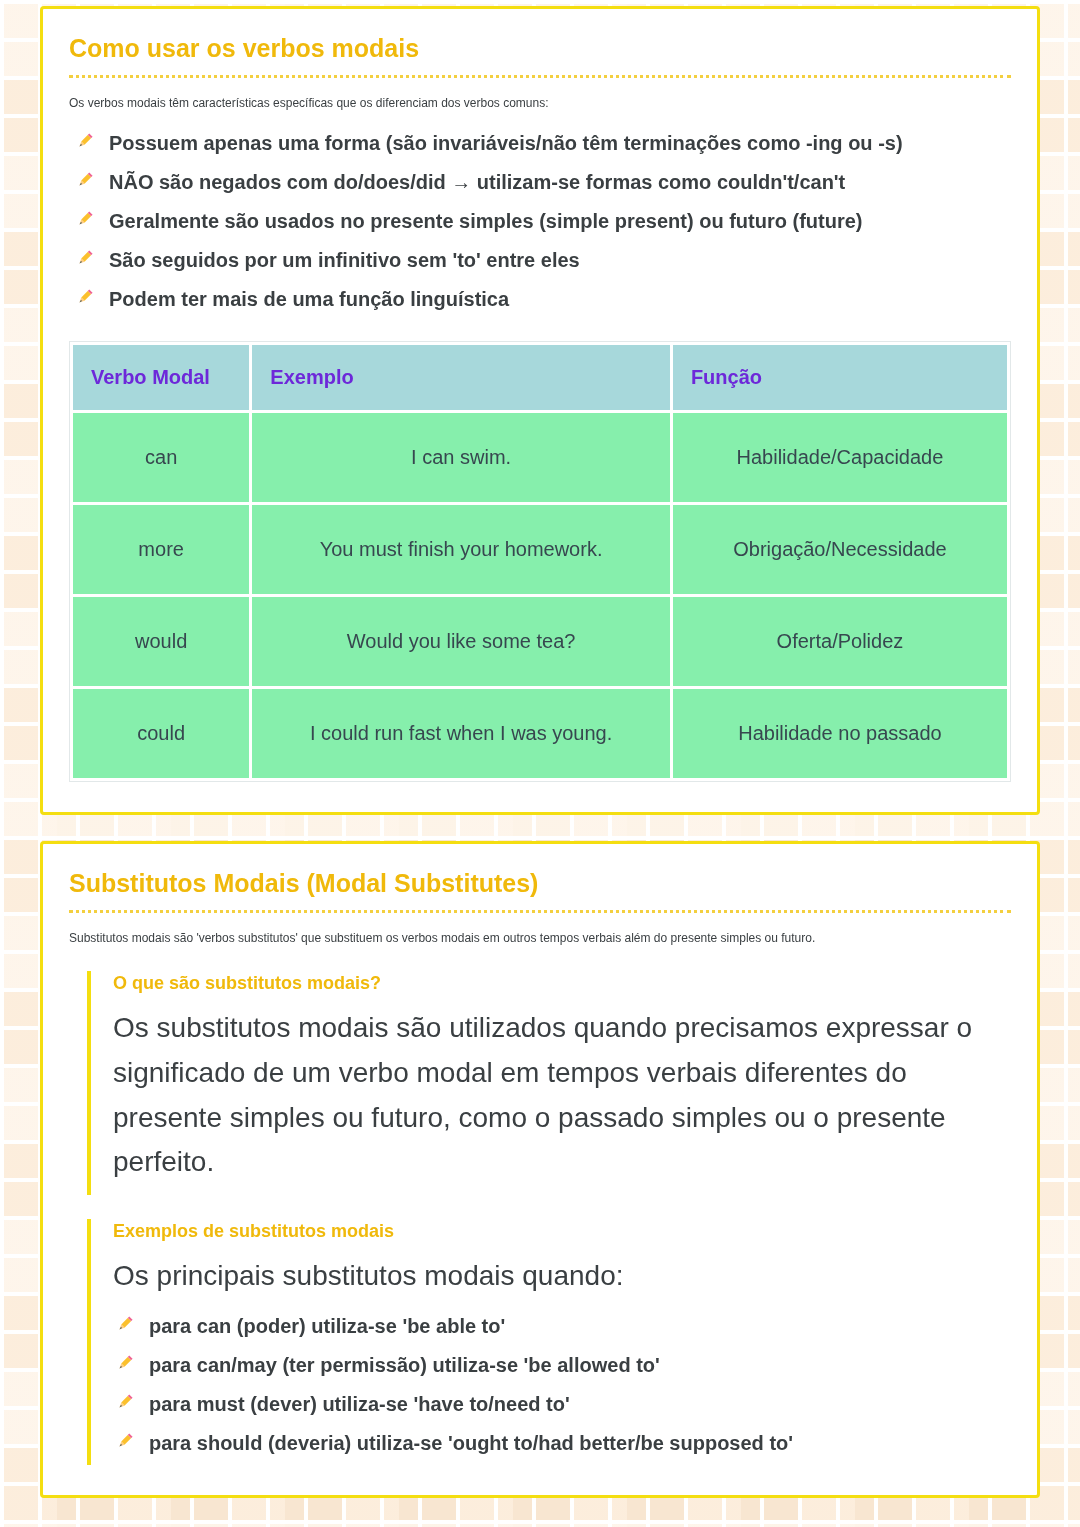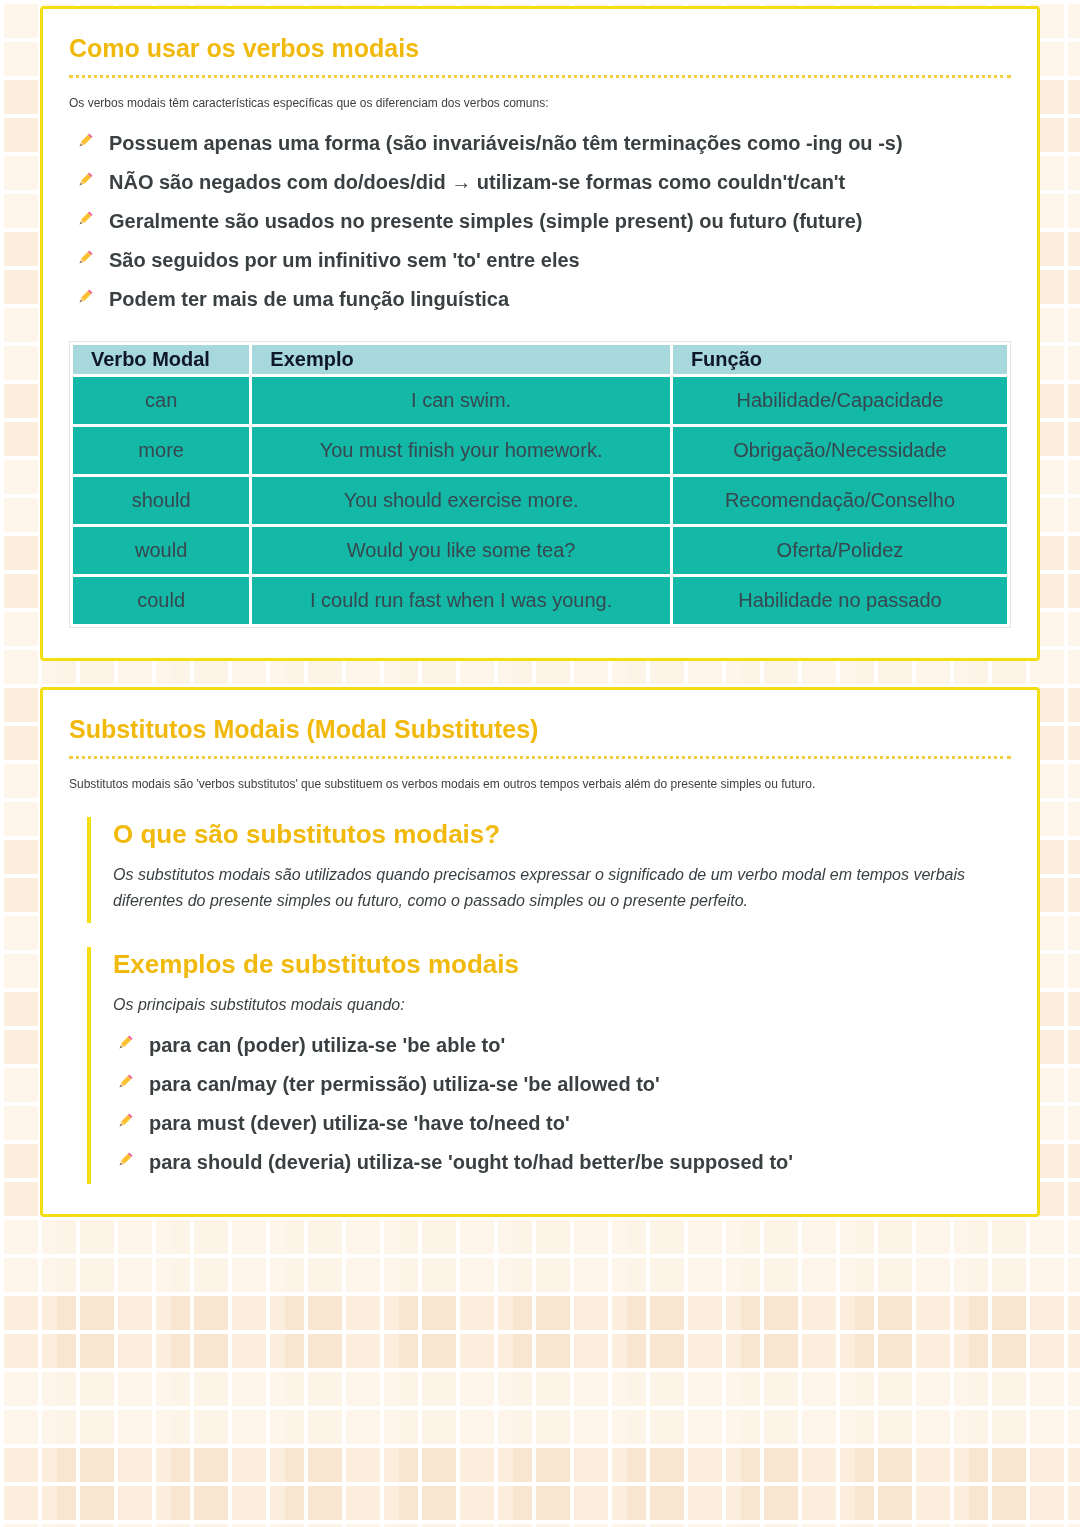--- a/index.html
+++ b/index.html
@@ -67,52 +67,51 @@
   table.modal-table {
     width: 100%;
     border-collapse: separate;
     border-spacing: 3px;
     background: #ffffff;
     border: 1px solid #e2e8e9;
     font-size: 20px;
   }
   .modal-table th {
     background: #a7d8db;
-    color: #0f172a;
+    color: #6d28d9;
     text-align: left;
     font-weight: bold;
-    padding: 3px 18px;
+    padding: 21px 18px;
   }
   .modal-table td {
-    background: #14b8a6;
+    background: #86efac;
     color: #37474f;
     text-align: center;
-    padding: 12px 12px;
+    padding: 33px 12px;
   }
   .modal-table .col-verb { width: 19%; }
   .modal-table .col-example { width: 45%; }
   .modal-table .col-function { width: 36%; }
 
   .sub-section {
     border-left: 4px solid #f4de10;
     margin: 24px 0 0 18px;
     padding: 2px 0 2px 22px;
   }
   .sub-heading {
     margin: 0 0 12px;
-    font-size: 26px;
+    font-size: 18px;
     font-weight: bold;
     color: #f0b90b;
   }
   .sub-body {
     margin: 0 0 8px;
-    font-size: 16px;
+    font-size: 28px;
     line-height: 1.6;
     color: #3a3f42;
-    font-style: italic;
   }
   .sub-section .bullet-list { margin-bottom: 0; padding-left: 2px; }
 </style>
 </head>
 <body>
 
 <div class="page">
 
   <section class="card">
     <h2 class="card-title">Como usar os verbos modais</h2>
@@ -191,25 +190,20 @@
             <td>can</td>
             <td>I can swim.</td>
             <td>Habilidade/Capacidade</td>
           </tr>
           <tr>
             <td>more</td>
             <td>You must finish your homework.</td>
             <td>Obrigação/Necessidade</td>
           </tr>
           <tr>
-            <td>should</td>
-            <td>You should exercise more.</td>
-            <td>Recomendação/Conselho</td>
-          </tr>
-          <tr>
             <td>would</td>
             <td>Would you like some tea?</td>
             <td>Oferta/Polidez</td>
           </tr>
           <tr>
             <td>could</td>
             <td>I could run fast when I was young.</td>
             <td>Habilidade no passado</td>
           </tr>
         </tbody>

